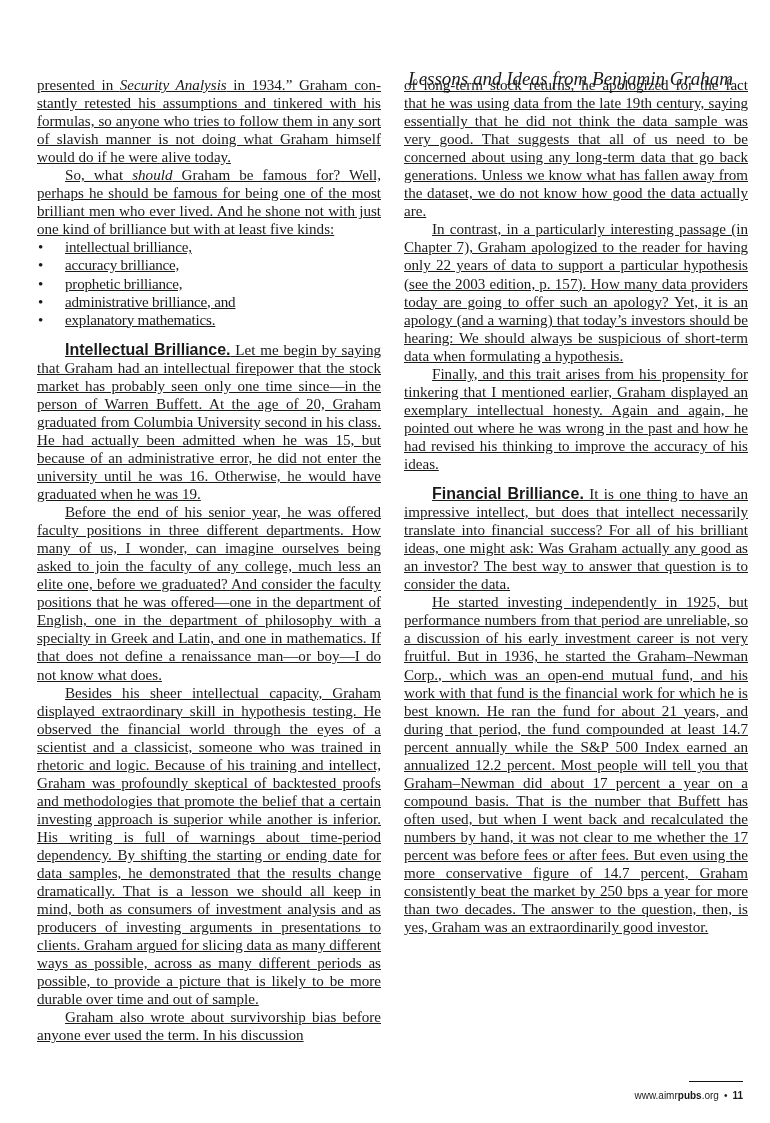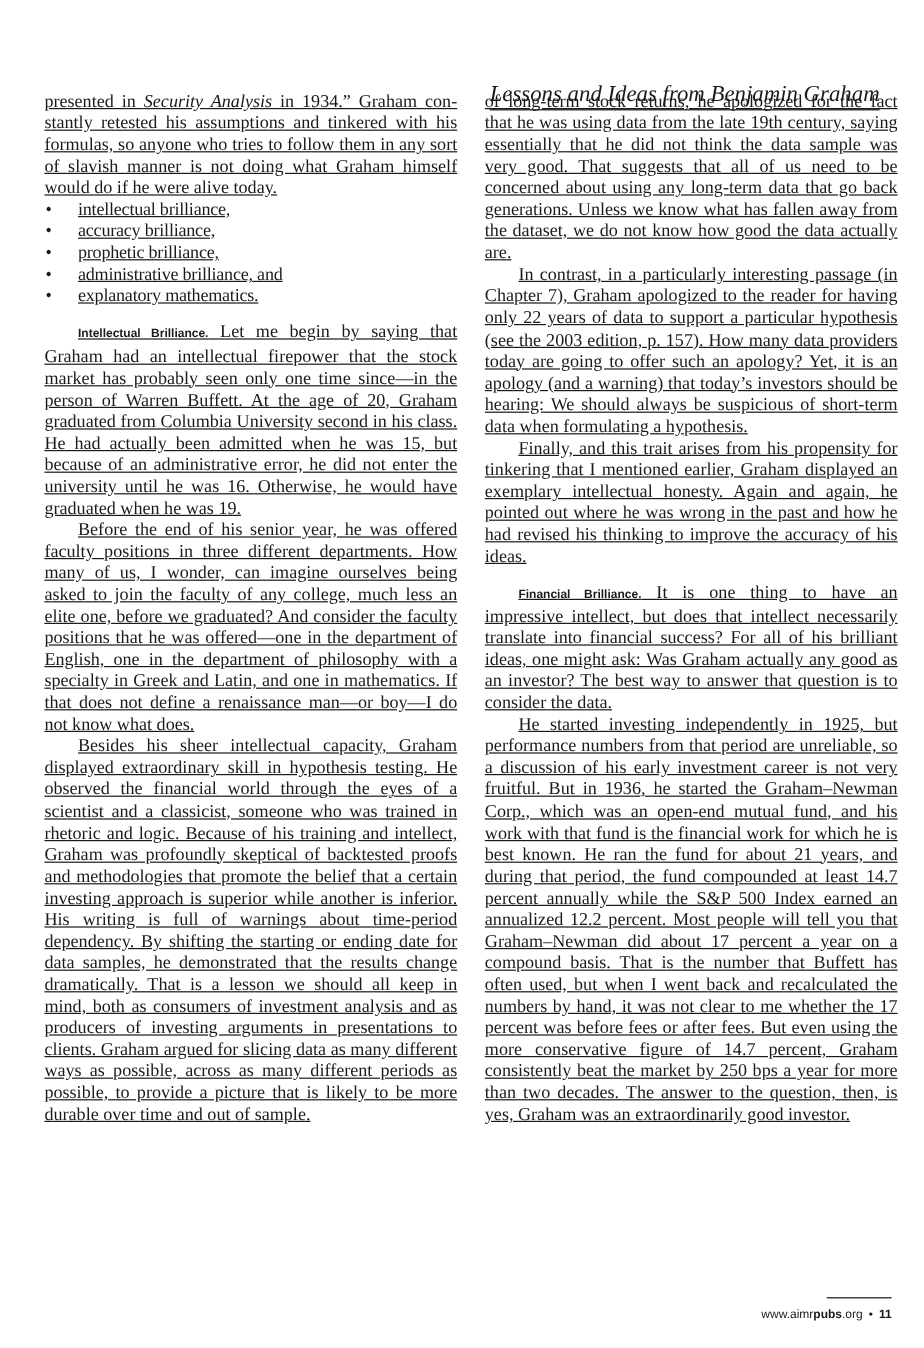--- a/index.html
+++ b/index.html
@@ -14,21 +14,21 @@
   .col {
     position: absolute; top: 76px; width: 344px;
     font-family: "Liberation Serif", serif; font-size: 15.1px; line-height: 18.05px;
     text-align: justify; hyphens: manual; text-decoration: underline;
   }
   .col.left { left: 37px; }
   .col.right { left: 404px; }
   .col p { margin: 0; }
   .col p.indent { text-indent: 28px; }
   .col p.head { text-indent: 28px; margin-top: 12px; }
-  .runin { font-family: "Liberation Sans", sans-serif; font-weight: bold; font-size: 10px; }
+  .runin { font-family: "Liberation Sans", sans-serif; font-weight: bold; font-size: 16px; }
   ul.bullets { list-style: none; margin: 0; padding: 0; }
   ul.bullets li { position: relative; padding-left: 28px; text-align: left; letter-spacing: -0.2px; }
   ul.bullets li .dot { position: absolute; left: 1px; top: 0; }
   .footer-left {
     position: absolute; left: 37px; top: 1090px;
     font-family: "Liberation Sans", sans-serif; font-size: 12.5px; margin-top: 32px;
   }
   .footer-left sup { font-size: 8px; }
   .footer-right {
     position: absolute; right: 27px; top: 1090px;
@@ -41,30 +41,32 @@
   .pagenum { font-weight: bold; }
   .bullet-sep { margin: 0 5px; }
 </style>
 </head>
 <body>
 
 <div class="header">Lessons and Ideas from Benjamin Graham</div>
 
 <div class="col left">
   <p><span>presented in </span><i>Security Analysis</i><span> in 1934.” Graham con­stantly retested his assumptions and tinkered with his formulas, so anyone who tries to follow them in any sort of slavish manner is not doing what Graham himself would do if he were alive today.</span></p>
+  <p class="indent"><span>So, what </span><i>should</i><span> Graham be famous for? Well, perhaps he should be famous for being one of the most brilliant men who ever lived. And he shone not with just one kind of brilliance but with at least five kinds:</span></p>
   <ul class="bullets">
     <li><span class="dot">•</span><span>intellectual brilliance,</span></li>
     <li><span class="dot">•</span><span>accuracy brilliance,</span></li>
     <li><span class="dot">•</span><span>prophetic brilliance,</span></li>
     <li><span class="dot">•</span><span>administrative brilliance, and</span></li>
     <li><span class="dot">•</span><span>explanatory mathematics.</span></li>
   </ul>
   <p class="head"><span class="runin">Intellectual Brilliance.</span><span> Let me begin by saying that Graham had an intellectual firepower that the stock market has probably seen only one time since—in the person of Warren Buffett. At the age of 20, Graham graduated from Columbia University sec­ond in his class. He had actually been admitted when he was 15, but because of an administrative error, he did not enter the university until he was 16. Other­wise, he would have graduated when he was 19.</span></p>
   <p class="indent">Before the end of his senior year, he was offered faculty positions in three different departments. How many of us, I wonder, can imagine ourselves being asked to join the faculty of any college, much less an elite one, before we graduated? And consider the faculty positions that he was offered—one in the department of English, one in the department of philosophy with a specialty in Greek and Latin, and one in mathematics. If that does not define a renais­sance man—or boy—I do not know what does.</p>
   <p class="indent">Besides his sheer intellectual capacity, Graham displayed extraordinary skill in hypothesis testing. He observed the financial world through the eyes of a scientist and a classicist, someone who was trained in rhetoric and logic. Because of his training and intellect, Graham was profoundly skeptical of back­tested proofs and methodologies that promote the belief that a certain investing approach is superior while another is inferior. His writing is full of warn­ings about time-period dependency.  By shifting the starting or ending date for data samples, he demon­strated that the results change dramatically. That is a lesson we should all keep in mind, both as consumers of investment analysis and as producers of investing arguments in presentations to clients. Graham argued for slicing data as many different ways as possible, across as many different periods as possible, to pro­vide a picture that is likely to be more durable over time and out of sample.</p>
+  <p class="indent">Graham also wrote about survivorship bias before anyone ever used the term.  In his discussion</p>
 </div>
 
 <div class="col right">
   <p>of long-term stock returns, he apologized for the fact that he was using data from the late 19th century, saying essentially that he did not think the data sam­ple was very good. That suggests that all of us need to be concerned about using any long-term data that go back generations. Unless we know what has fallen away from the dataset, we do not know how good the data actually are.</p>
   <p class="indent">In contrast, in a particularly interesting passage (in Chapter 7), Graham apologized to the reader for having only 22 years of data to support a particular hypothesis (see the 2003 edition, p. 157). How many data providers today are going to offer such an apol­ogy? Yet, it is an apology (and a warning) that today’s investors should be hearing: We should always be suspicious of short-term data when formulating a hypothesis.</p>
   <p class="indent">Finally, and this trait arises from his propensity for tinkering that I mentioned earlier, Graham dis­played an exemplary intellectual honesty. Again and again, he pointed out where he was wrong in the past and how he had revised his thinking to improve the accuracy of his ideas.</p>
   <p class="head"><span class="runin">Financial Brilliance.</span><span> It is one thing to have an impressive intellect, but does that intellect necessar­ily translate into financial success? For all of his bril­liant ideas, one might ask: Was Graham actually any good as an investor? The best way to answer that question is to consider the data.</span></p>
   <p class="indent">He started investing independently in 1925, but performance numbers from that period are unreli­able, so a discussion of his early investment career is not very fruitful. But in 1936, he started the Graham–Newman Corp., which was an open-end mutual fund, and his work with that fund is the financial work for which he is best known. He ran the fund for about 21 years, and during that period, the fund compounded at least 14.7 percent annually while the S&amp;P 500 Index earned an annualized 12.2 percent. Most people will tell you that Graham–Newman did about 17 percent a year on a compound basis. That is the number that Buffett has often used, but when I went back and recalculated the numbers by hand, it was not clear to me whether the 17 percent was before fees or after fees. But even using the more conserva­tive figure of 14.7 percent, Graham consistently beat the market by 250 bps a year for more than two decades. The answer to the question, then, is yes, Graham was an extraordinarily good investor.</p>
 </div>
 

